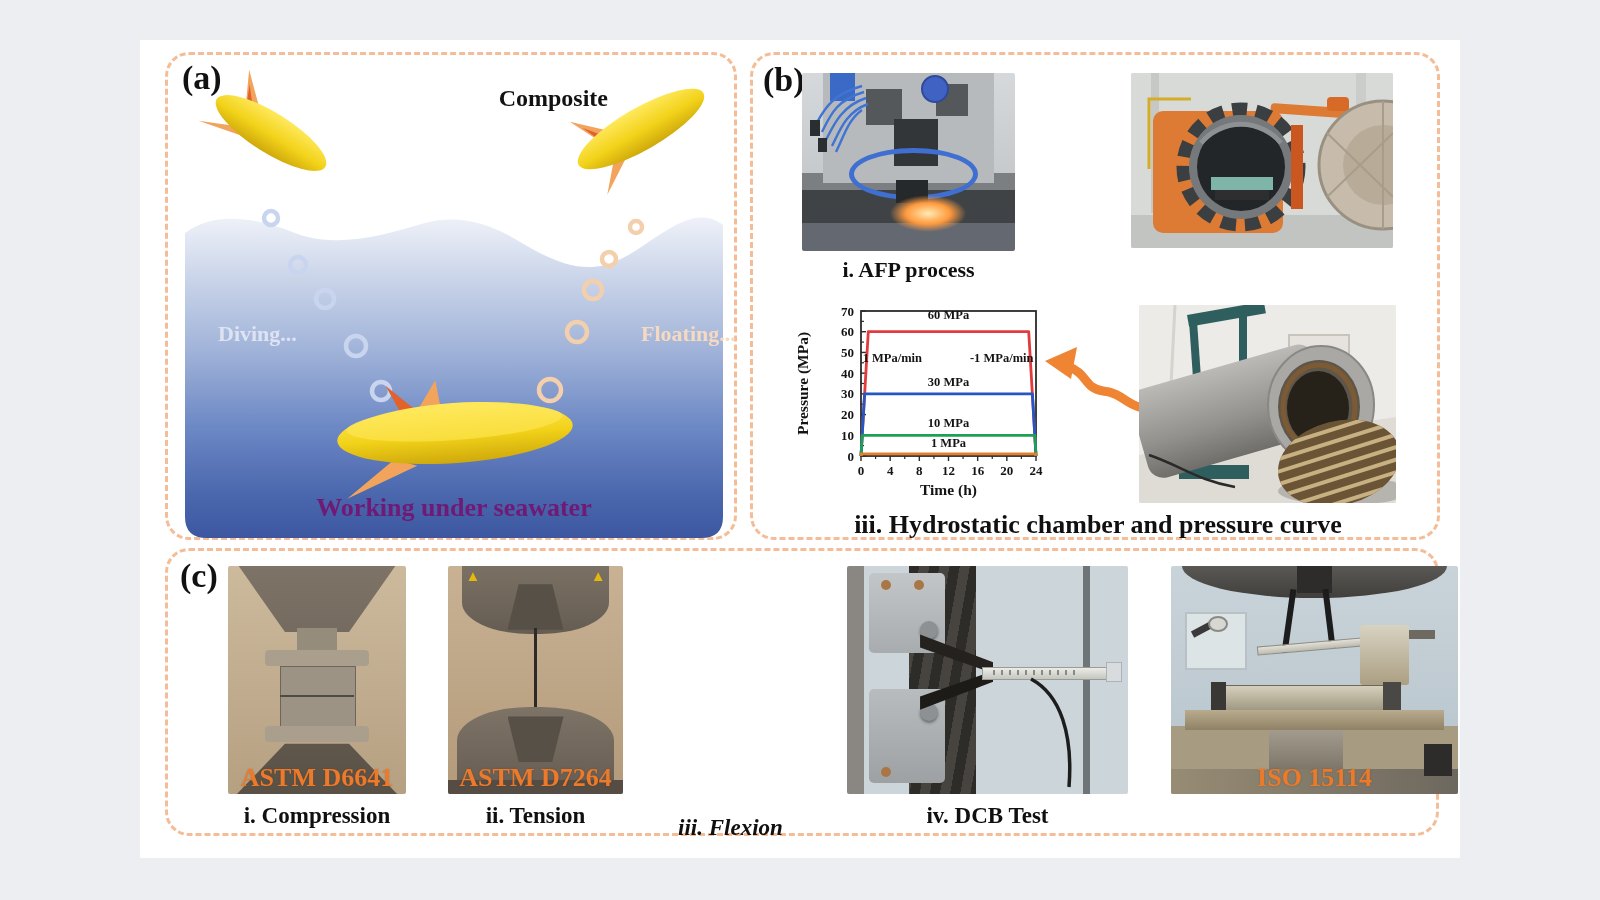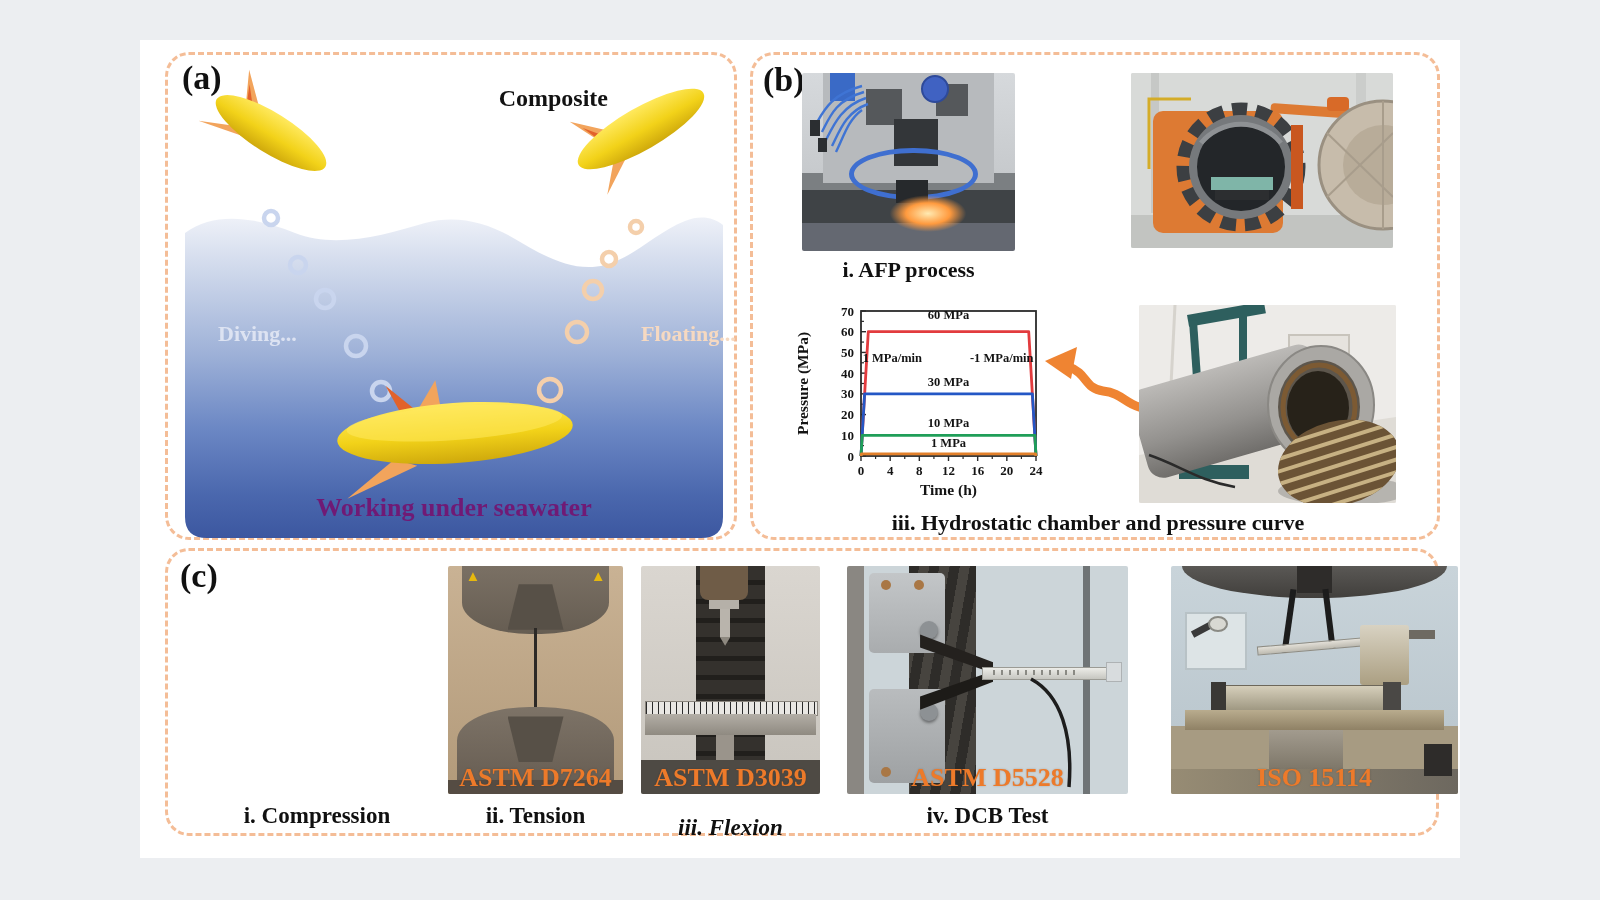--- a/index.html
+++ b/index.html
@@ -283,74 +283,71 @@
             <line x1="-66" y1="-6" x2="66" y2="-14"></line>
               <line x1="-66" y1="6" x2="66" y2="-2"></line>
             <line x1="-66" y1="18" x2="66" y2="10"></line>
               <line x1="-66" y1="30" x2="66" y2="22"></line>
             <line x1="-66" y1="42" x2="66" y2="34"></line>
           </g>
         </g>
         <path d="M10,150 C40,160 60,176 96,182" stroke="#2a2a2a" stroke-width="2.5" fill="none"></path>
       </svg>
     </div>
-    <div class="cap" style="left:20px;top:455px;width:650px;font-size:22px;">iii. Hydrostatic chamber and pressure curve</div>
+    <div class="cap" style="left:20px;top:455px;width:650px;font-size:26px;">iii. Hydrostatic chamber and pressure curve</div>
   </div>
 
   <div class="panel" id="panel-c">
     <div class="plabel" style="left:12px;top:6px;">(c)</div>
 
+    <div class="photo t1" style="left:60px;top:15px;width:178px;height:228px;">
+      <div class="p" style="left:0;top:0;width:100%;height:100%;clip-path:polygon(6% 0,94% 0,68% 29%,32% 29%);background:linear-gradient(#7d7367,#5f564c);"></div>
+      <div class="p" style="left:39%;top:27%;width:22%;height:11%;background:#968c7b;"></div>
+      <div class="p" style="left:21%;top:37%;width:58%;height:7%;background:#a99f8c;border-radius:4px;"></div>
+      <div class="p" style="left:29%;top:44%;width:42%;height:26%;background:#9c9384;border:1px solid #6e665b;"></div>
+      <div class="p" style="left:29%;top:56.5%;width:42%;height:2px;background:#4f4a43;"></div>
+      <div class="p" style="left:21%;top:70%;width:58%;height:7%;background:#a99f8c;border-radius:4px;"></div>
+      <div class="p" style="left:0;top:0;width:100%;height:100%;clip-path:polygon(32% 78%,68% 78%,95% 100%,5% 100%);background:linear-gradient(#756b5f,#5a5146);"></div>
+      <div class="std">ASTM D6641</div>
+    </div>
     <div class="cap" style="left:60px;top:252px;width:178px;font-size:23px;">i. Compression</div>
 
     <div class="photo t2" style="left:280px;top:15px;width:175px;height:228px;">
       <div class="p" style="left:8%;top:0;width:84%;height:30%;background:linear-gradient(#7a7064,#665d52);border-radius:0 0 46% 46%;"></div>
       <div class="p" style="left:34%;top:8%;width:32%;height:20%;background:#575047;clip-path:polygon(20% 0,80% 0,100% 100%,0 100%);"></div>
       <div class="p" style="left:49%;top:27%;width:2%;height:38%;background:#2c2926;"></div>
       <div class="p" style="left:5%;top:62%;width:90%;height:32%;background:linear-gradient(#7d7367,#695f54);border-radius:46% 46% 0 0;"></div>
       <div class="p" style="left:34%;top:66%;width:32%;height:20%;background:#575047;clip-path:polygon(0 0,100% 0,80% 100%,20% 100%);"></div>
       <div class="p" style="left:0;top:94%;width:100%;height:6%;background:#554c43;"></div>
       <span class="warn" style="left:10%;top:1%;">▲</span>
       <span class="warn" style="right:10%;top:1%;">▲</span>
       <div class="std">ASTM D7264</div>
     </div>
     <div class="cap" style="left:280px;top:252px;width:175px;font-size:23px;">ii. Tension</div>
 
-    <div class="photo t3" style="left:473px;top:15px;width:179px;height:228px;">
-      <div class="p" style="left:31%;top:0;width:38%;height:100%;background:repeating-linear-gradient(180deg,#34312d 0 14px,#211f1c 14px 19px);"></div>
-      <div class="p" style="left:33%;top:0;width:27%;height:15%;background:#6f5c47;border-radius:0 0 8px 8px;"></div>
-      <div class="p" style="left:38%;top:15%;width:17%;height:4%;background:#b5b0a8;"></div>
-      <div class="p" style="left:44%;top:19%;width:6%;height:12%;background:#b9b4ac;"></div>
-      <div class="p" style="left:44%;top:31%;width:6%;height:4%;background:#8e8980;clip-path:polygon(0 0,100% 0,50% 100%);"></div>
-      <div class="p" style="left:2%;top:59%;width:96%;height:6%;background:repeating-linear-gradient(90deg,#2a2a2a 0 1px,#e9e7e3 1px 6px);border:1px solid #8a857d;"></div>
-      <div class="p" style="left:2%;top:65%;width:96%;height:9%;background:linear-gradient(#b3aea6,#8f8a81);"></div>
-      <div class="p" style="left:42%;top:74%;width:10%;height:11%;background:#9a948b;"></div>
-      <div class="p" style="left:0;top:85%;width:100%;height:15%;background:#4e4a44;"></div>
-      <div class="std">ASTM D3039</div>
-    </div>
     <div class="cap" style="left:473px;top:264px;width:179px;font-size:23px;font-style:italic;">iii. Flexion</div>
 
     <div class="photo t4" style="left:679px;top:15px;width:281px;height:228px;">
       <div class="p" style="left:22%;top:0;width:24%;height:100%;background:repeating-linear-gradient(100deg,#2e2c29 0 10px,#47443f 10px 20px);"></div>
       <div class="p" style="left:84%;top:0;width:2.5%;height:100%;background:#6f7476;"></div>
       <div class="p" style="left:8%;top:3%;width:27%;height:35%;background:linear-gradient(#c3c6c8,#a9acae);border-radius:5px;"></div>
       <div class="p" style="left:12%;top:6%;width:10px;height:10px;border-radius:50%;background:#a97745;"></div>
       <div class="p" style="left:24%;top:6%;width:10px;height:10px;border-radius:50%;background:#a97745;"></div>
       <div class="p" style="left:26%;top:24%;width:18px;height:18px;border-radius:50%;background:#8d9194;box-shadow:0 2px 3px rgba(0,0,0,.4);"></div>
       <div class="p" style="left:8%;top:54%;width:27%;height:41%;background:linear-gradient(#b9bcbe,#9ea1a3);border-radius:5px;"></div>
       <div class="p" style="left:26%;top:60%;width:18px;height:18px;border-radius:50%;background:#8d9194;box-shadow:0 2px 3px rgba(0,0,0,.4);"></div>
       <div class="p" style="left:12%;top:88%;width:10px;height:10px;border-radius:50%;background:#a97745;"></div>
       <div class="p" style="left:26%;top:30%;width:26%;height:17%;clip-path:polygon(0 0,100% 72%,100% 100%,0 34%);background:#24211e;"></div>
       <div class="p" style="left:26%;top:46%;width:26%;height:17%;clip-path:polygon(0 66%,100% 0,100% 28%,0 100%);background:#1d1b18;"></div>
       <div class="p" style="left:48%;top:44.5%;width:47%;height:4.5%;background:linear-gradient(#ecece8,#c6c6c0);border:1px solid #9b9b95;"></div>
       <div class="p" style="left:52%;top:45.5%;width:30%;height:2.5%;background:repeating-linear-gradient(90deg,#8a8a84 0 2px,transparent 2px 8px);"></div>
       <svg class="p" style="left:62%;top:48%;" width="70" height="115" viewBox="0 0 70 115">
         <path d="M10,4 C40,20 52,60 48,112" stroke="#1d1d1d" stroke-width="3.5" fill="none"></path>
       </svg>
       <div class="p" style="left:92%;top:42%;width:5%;height:8%;background:#d8dcde;border:1px solid #aeb2b4;"></div>
-      <div class="std">ASTM D5528</div>
     </div>
     <div class="cap" style="left:679px;top:252px;width:281px;font-size:23px;font-family:Liberation Serif, serif;">iv. DCB Test</div>
 
     <div class="photo t5" style="left:1003px;top:15px;width:287px;height:228px;">
       <div class="p" style="left:4%;top:0;width:92%;height:14%;background:linear-gradient(#5a5855,#413f3c);border-radius:0 0 50% 50% / 0 0 100% 100%;"></div>
       <div class="p" style="left:44%;top:0;width:12%;height:12%;background:#2e2c2a;"></div>
       <div class="p" style="left:40%;top:10%;width:2%;height:28%;background:#1c1c1c;transform:rotate(8deg);"></div>
       <div class="p" style="left:54%;top:10%;width:2%;height:26%;background:#1c1c1c;transform:rotate(-7deg);"></div>
       <div class="p" style="left:5%;top:20%;width:20%;height:24%;background:#dde4e6;border:2px solid #b8c2c6;"></div>
       <div class="p" style="left:7%;top:26%;width:9%;height:3%;background:#3a3a3a;transform:rotate(-28deg);"></div>

